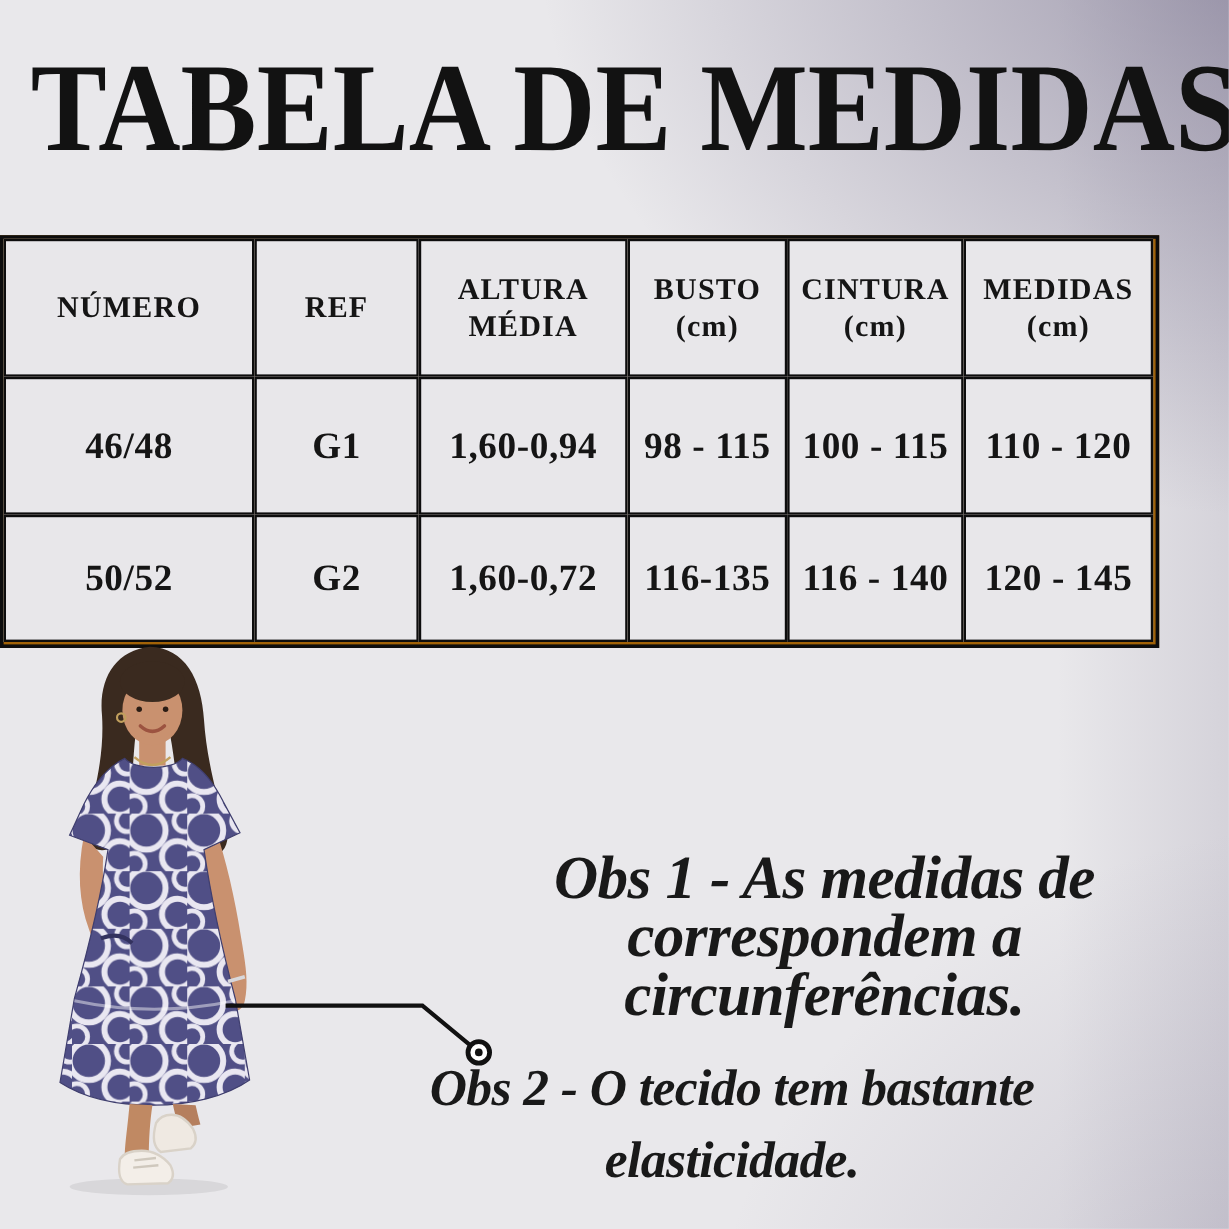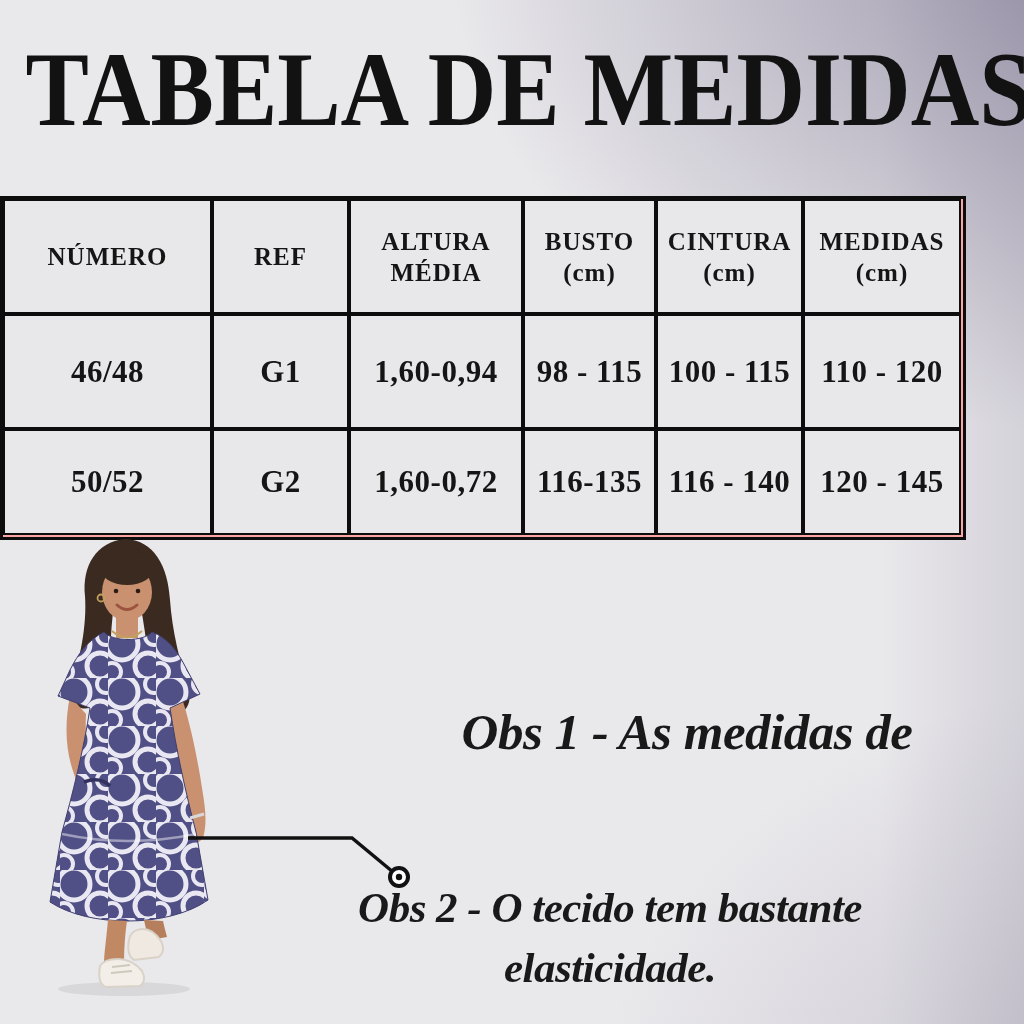--- a/index.html
+++ b/index.html
@@ -18,21 +18,21 @@
     font-weight:700;font-size:100px;color:#121212;
     transform:scale(0.95,1.05);transform-origin:50% 30%;
     letter-spacing:0px;
   }
   .size-table{
     position:absolute;left:0;top:196px;width:966px;height:344px;
     box-sizing:border-box;border:3px solid #0d0d0d;
     display:grid;
     grid-template-columns:209px 137px 174px 133px 147px 158px;
     grid-template-rows:115px 115px 106px;
-    background:#fca5a5;
+    background:#a16207;
   }
   .cell{
     box-sizing:border-box;border:2px solid #0d0d0d;background:#e8e7ea;
     display:flex;flex-direction:column;align-items:center;justify-content:center;
     color:#151515;text-align:center;
   }
   .cell.hdr{font-weight:700;font-size:25px;letter-spacing:1px;line-height:31px;}
   .cell.val{font-weight:700;font-size:31px;letter-spacing:0.5px;}
   .note{position:absolute;text-align:center;color:#191919;font-weight:700;font-style:italic;}
   .note-1{left:404px;top:708px;width:566px;font-size:51px;line-height:49px;letter-spacing:-0.5px;}
@@ -140,18 +140,19 @@
 </svg>
 
 <svg class="callout" viewBox="0 0 250 76" xmlns="http://www.w3.org/2000/svg">
   <polyline points="12,16 176,16 217,50" fill="none" stroke="#111111" stroke-width="3.5"></polyline>
   <circle cx="223" cy="55" r="9" fill="#ffffff" stroke="#111111" stroke-width="4"></circle>
   <circle cx="223" cy="55" r="3.2" fill="#111111"></circle>
 </svg>
 
 <div class="note note-1">
   <div>Obs 1 - As medidas de</div>
+  <div>correspondem a circunferências.</div>
 </div>
 
 <div class="note note-2">
   <div>Obs 2 - O tecido tem bastante</div>
   <div>elasticidade.</div>
 </div>
 
 </body></html>

